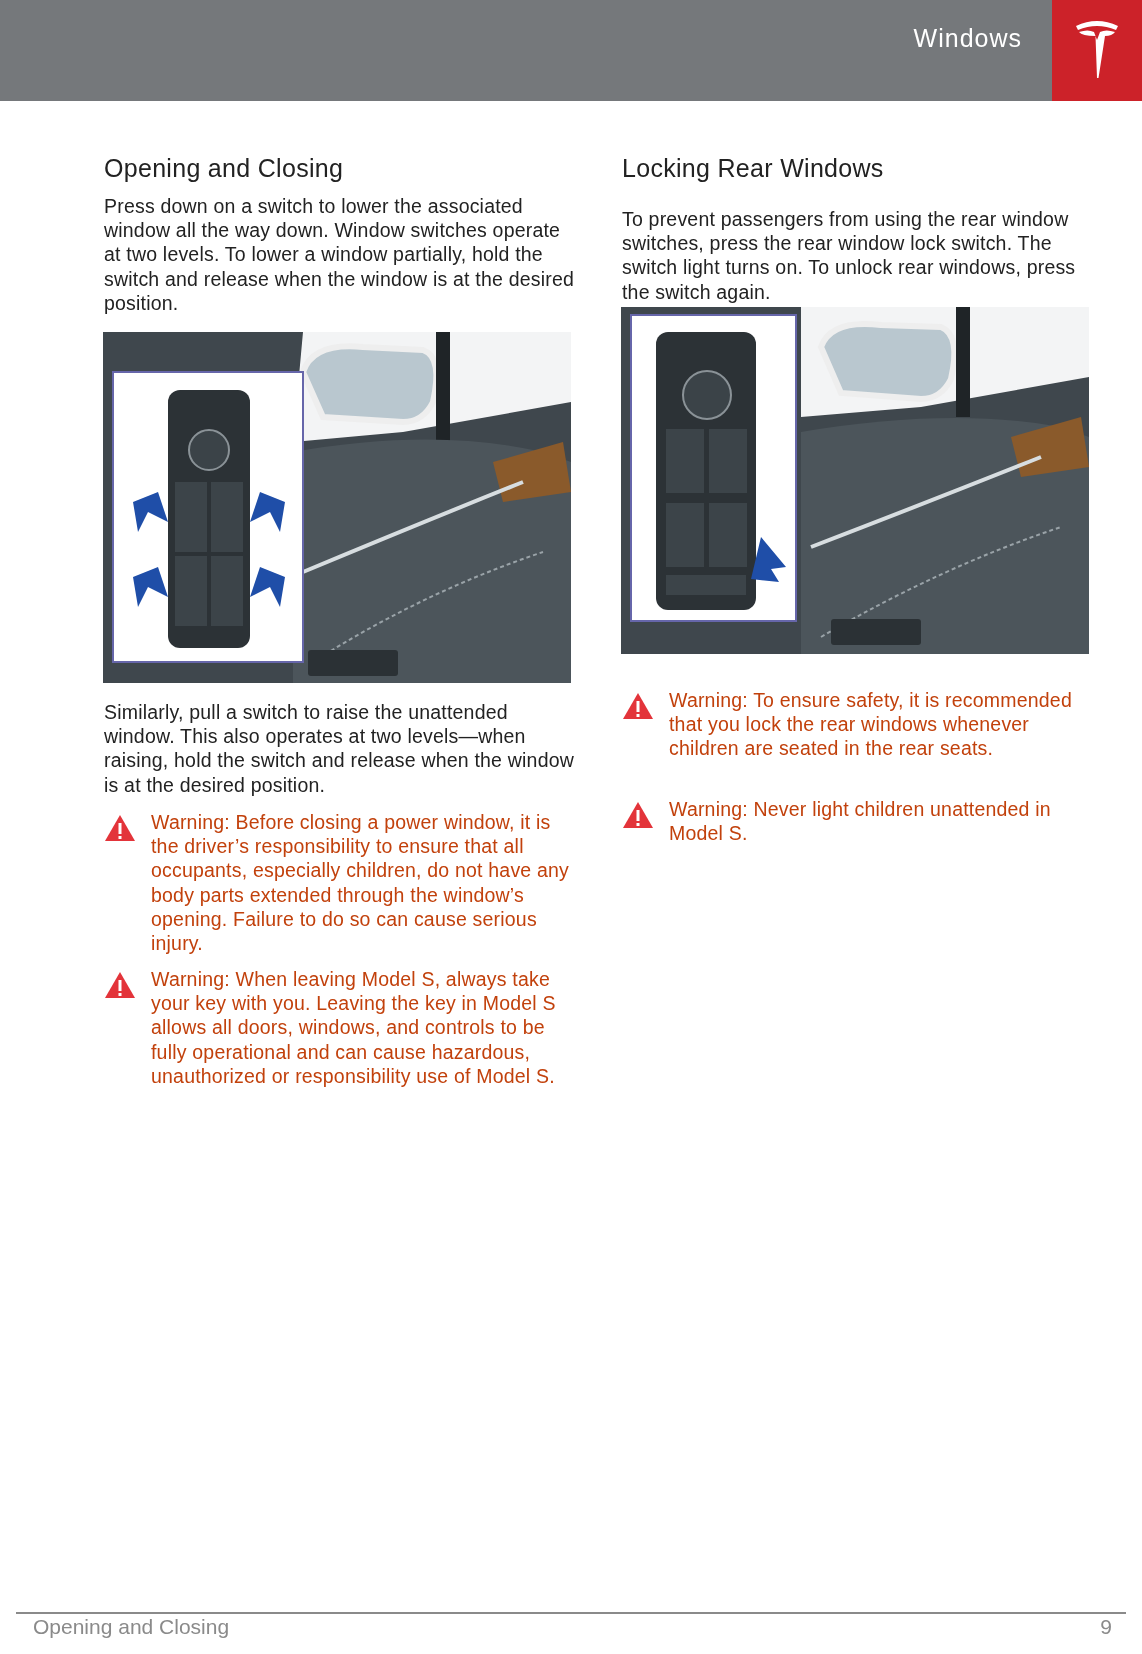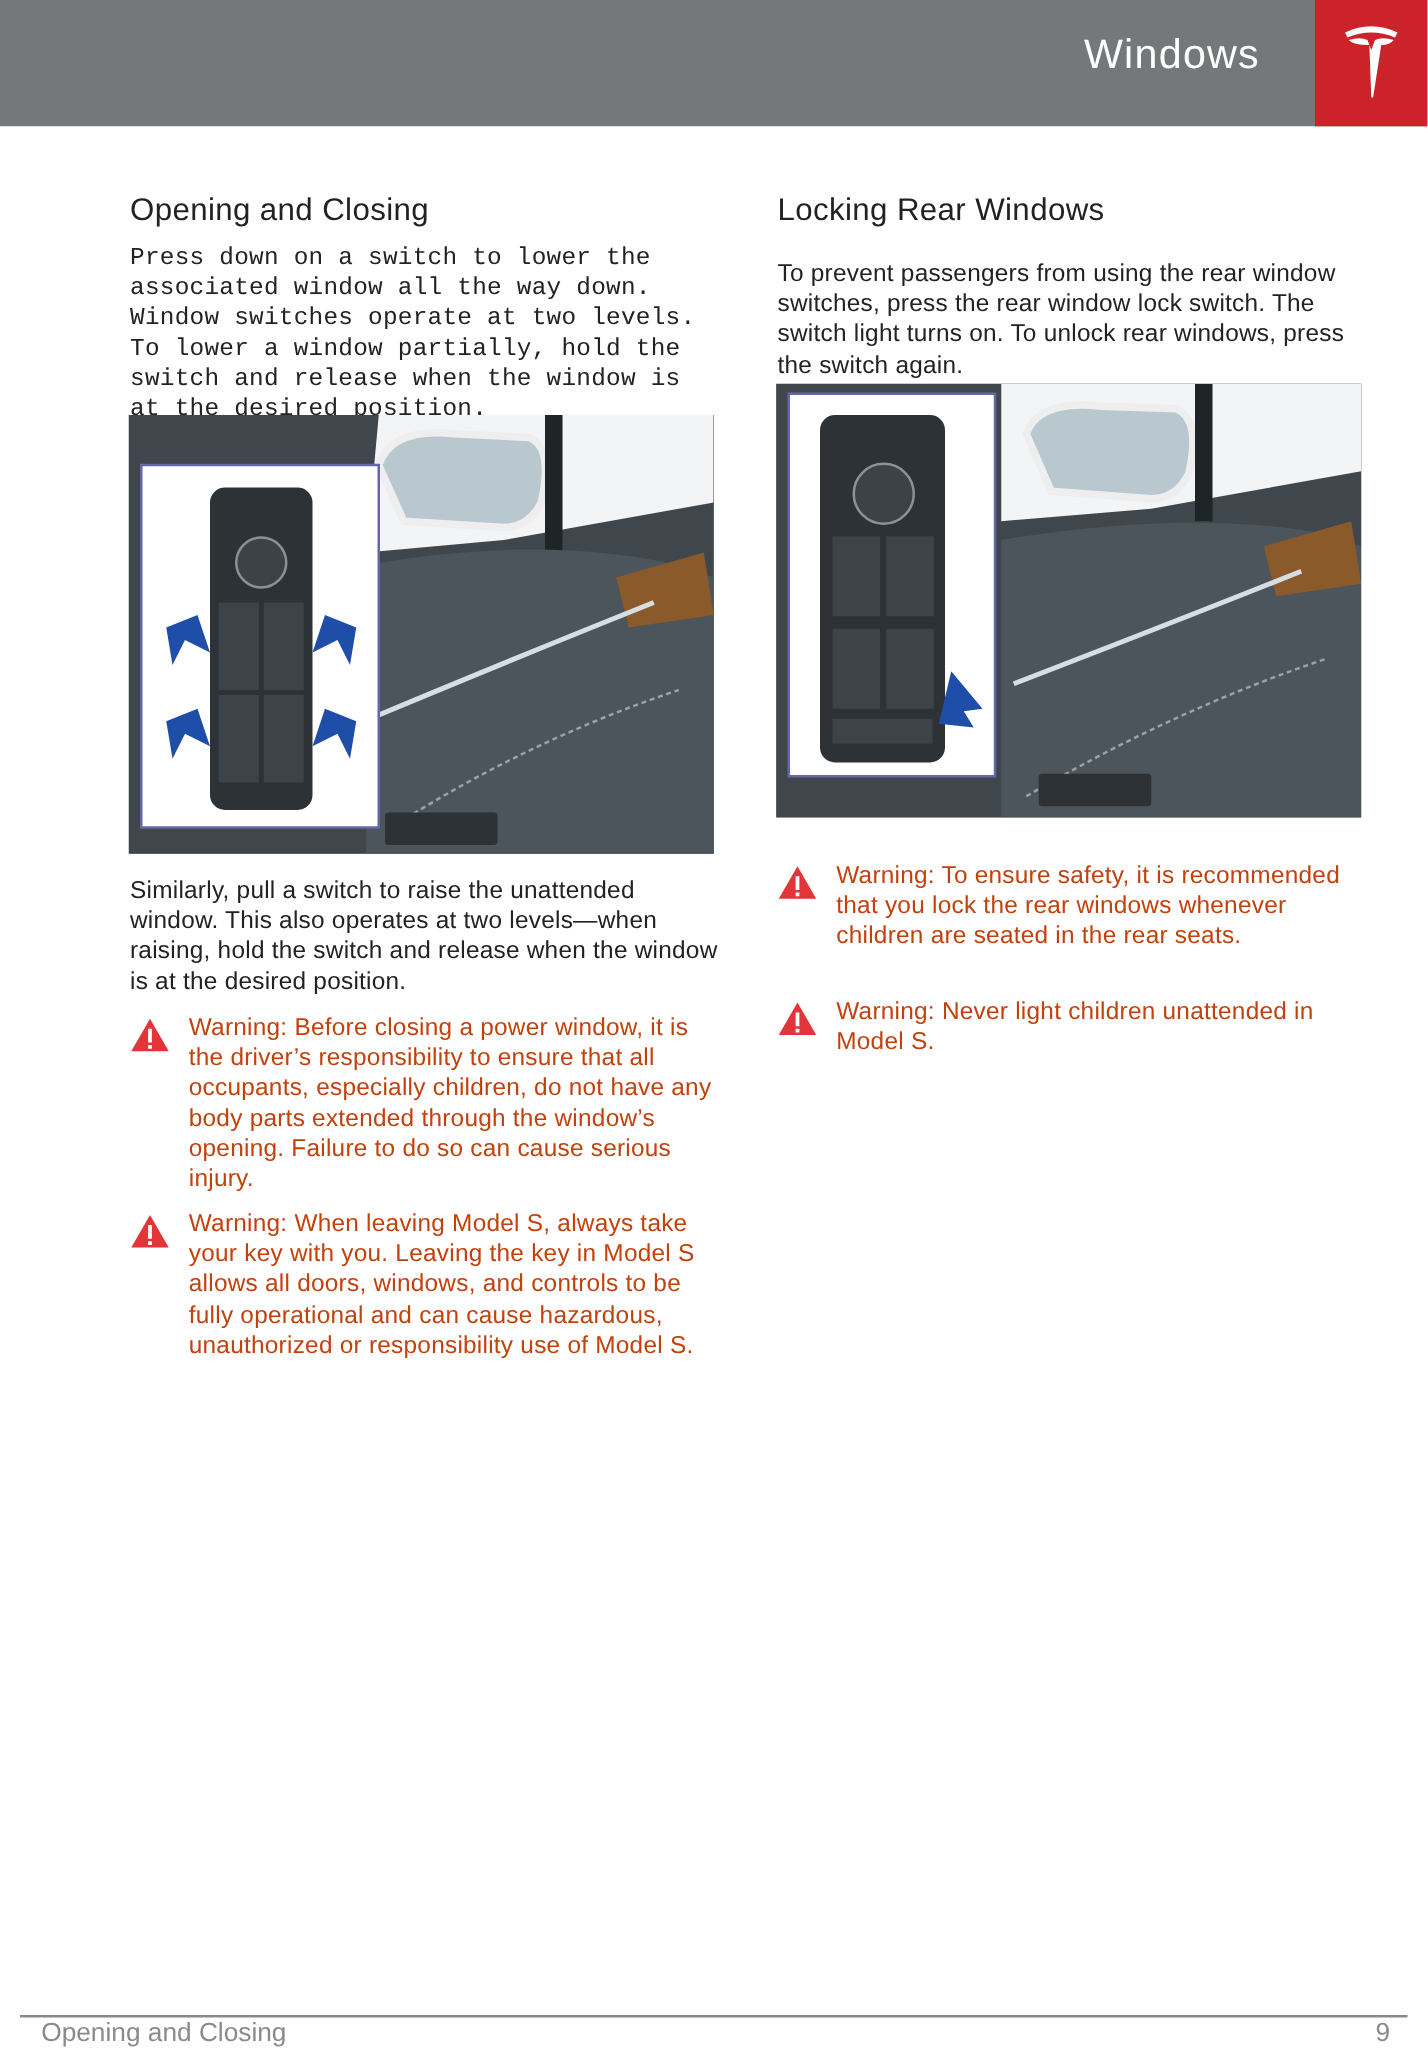--- a/index.html
+++ b/index.html
@@ -1,20 +1,20 @@
 <!DOCTYPE html>
 <html><head>
 <meta charset="utf-8">
 <style>
   html, body { margin: 0; padding: 0; background: #ffffff; }
   body { width: 1142px; height: 1654px; position: relative; overflow: hidden;
          font-family: "Liberation Sans", "DejaVu Sans", sans-serif; color: #1f1f1f; }
 
   .header { position: absolute; left: 0; top: 0; width: 1142px; height: 101px; background: #75787b; }
-  .header-title { position: absolute; right: 134px; top: 24px; font-size: 33px; color: #ffffff; font-weight: 300; letter-spacing: 1px; }
+  .header-title { position: absolute; right: 120px; top: 24px; font-size: 25px; color: #ffffff; font-weight: 300; letter-spacing: 1px; }
   .logo-box { position: absolute; left: 1052px; top: 0; width: 90px; height: 101px; background: #cc2229; }
   .logo-box svg { position: absolute; left: 22px; top: 18px; }
 
   .col { position: absolute; width: 470px; }
   .col-left { left: 104px; }
   .col-right { left: 622px; }
 
   h2 { font-weight: normal; font-size: 25px; margin: 0; color: #222; letter-spacing: 0.3px; }
   p  { font-size: 19.5px; line-height: 24.2px; margin: 0; color: #222; letter-spacing: 0.2px; }
 
@@ -37,21 +37,21 @@
 </div>
 <div class="logo-box">
   <svg width="46" height="62" viewBox="0 0 46 62">
     <path d="M2 8 Q23 -2 44 8 L42 12 Q23 4 4 12 Z" fill="#fff"></path>
     <path d="M5 14 Q14 11 20 14 L23 22 L26 14 Q32 11 41 14 Q38 18 31 18 L24.5 60 L23 60 L21.5 18 Q8 18 5 14 Z" fill="#fff"></path>
   </svg>
 </div>
 
 <div class="col col-left" style="top:154px;">
   <h2>Opening and Closing</h2>
-  <p style="margin-top:11px;font-family:Liberation Mono, monospace;">Press down on a switch to lower the associated window all the way down. Window switches operate at two levels. To lower a window partially, hold the switch and release when the window is at the desired position.</p>
+  <p style="margin-top:11px;">Press down on a switch to lower the associated window all the way down. Window switches operate at two levels. To lower a window partially, hold the switch and release when the window is at the desired position.</p>
 </div>
 
 <div class="figure" style="left:103px; top:332px; width:468px; height:351px;">
   <svg class="fig-bg" width="468" height="351" viewBox="0 0 468 351">
     <rect x="0" y="0" width="468" height="351" fill="#3f474d"></rect>
     <path d="M200 0 L468 0 L468 70 L300 100 L190 110 Z" fill="#f3f4f5"></path>
     <path d="M200 40 Q210 10 260 15 L320 18 Q340 25 330 70 Q320 90 300 90 L220 85 Z" fill="#b9c7cf" stroke="#eeeeee" stroke-width="6"></path>
     <rect x="333" y="0" width="14" height="110" fill="#1f2427"></rect>
     <path d="M190 120 Q330 95 440 120 L468 130 L468 351 L190 351 Z" fill="#4c555b"></path>
     <path d="M390 130 L460 110 L468 160 L400 170 Z" fill="#8a5a2b"></path>

